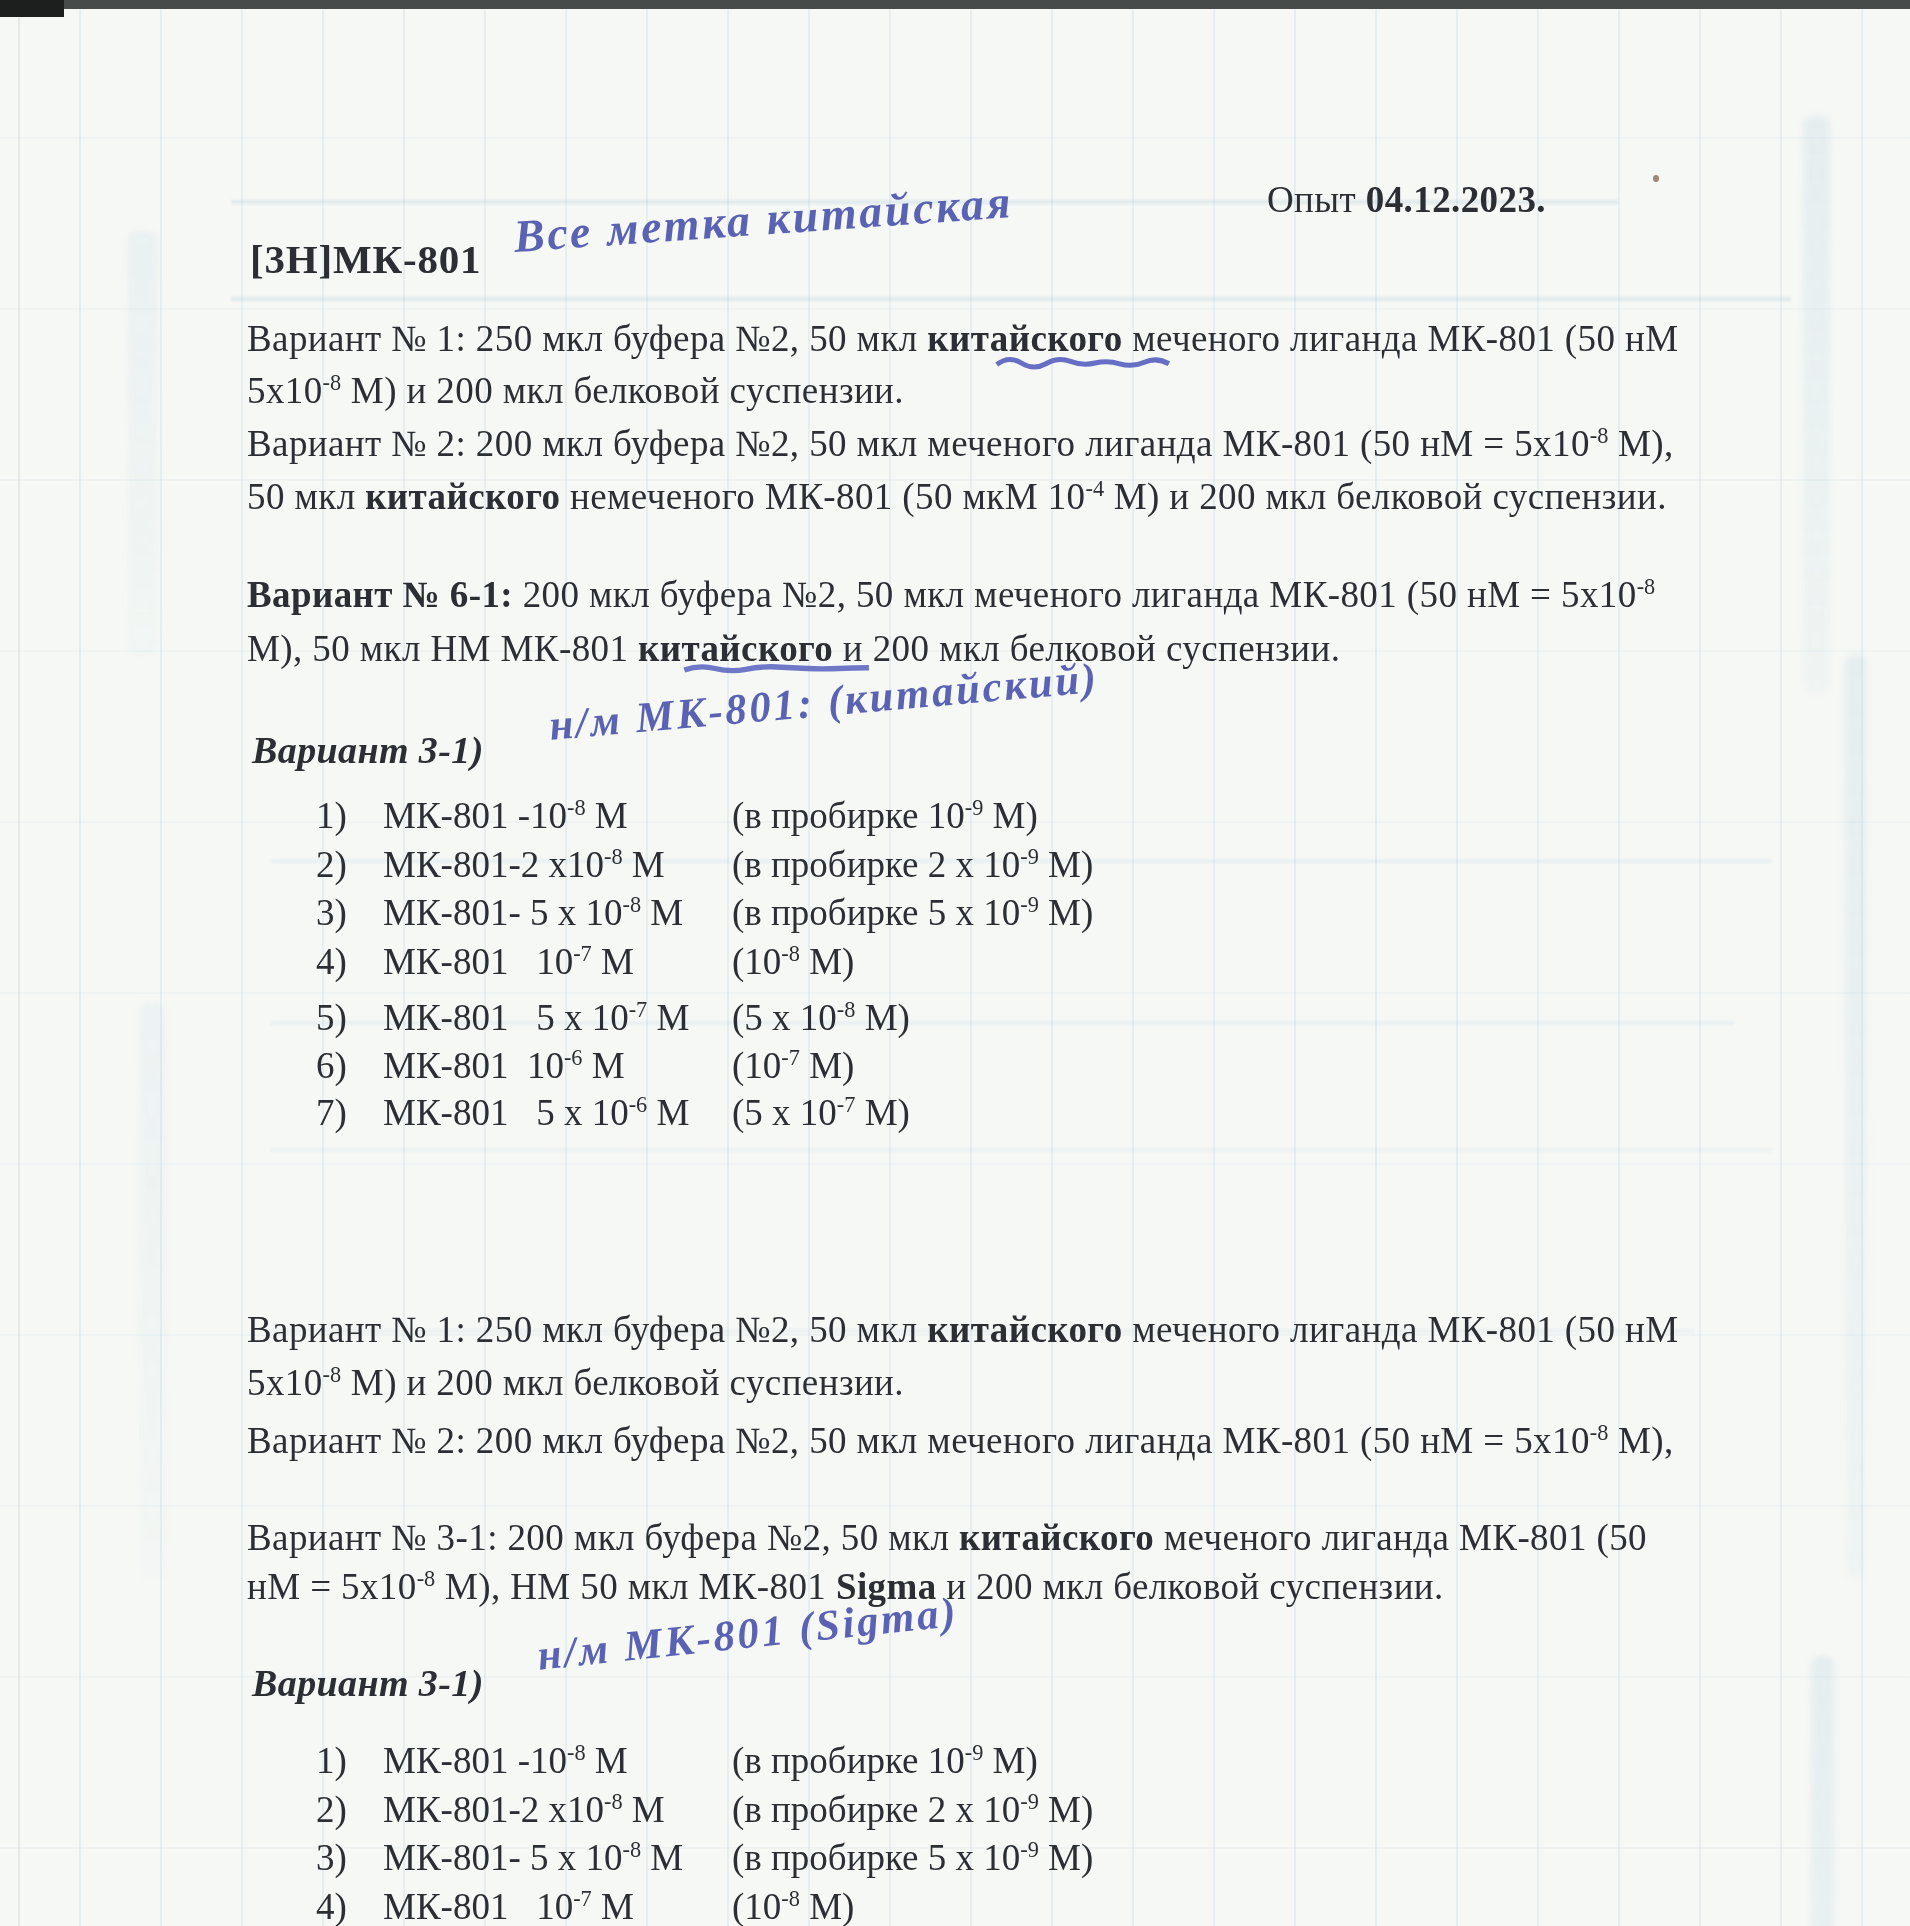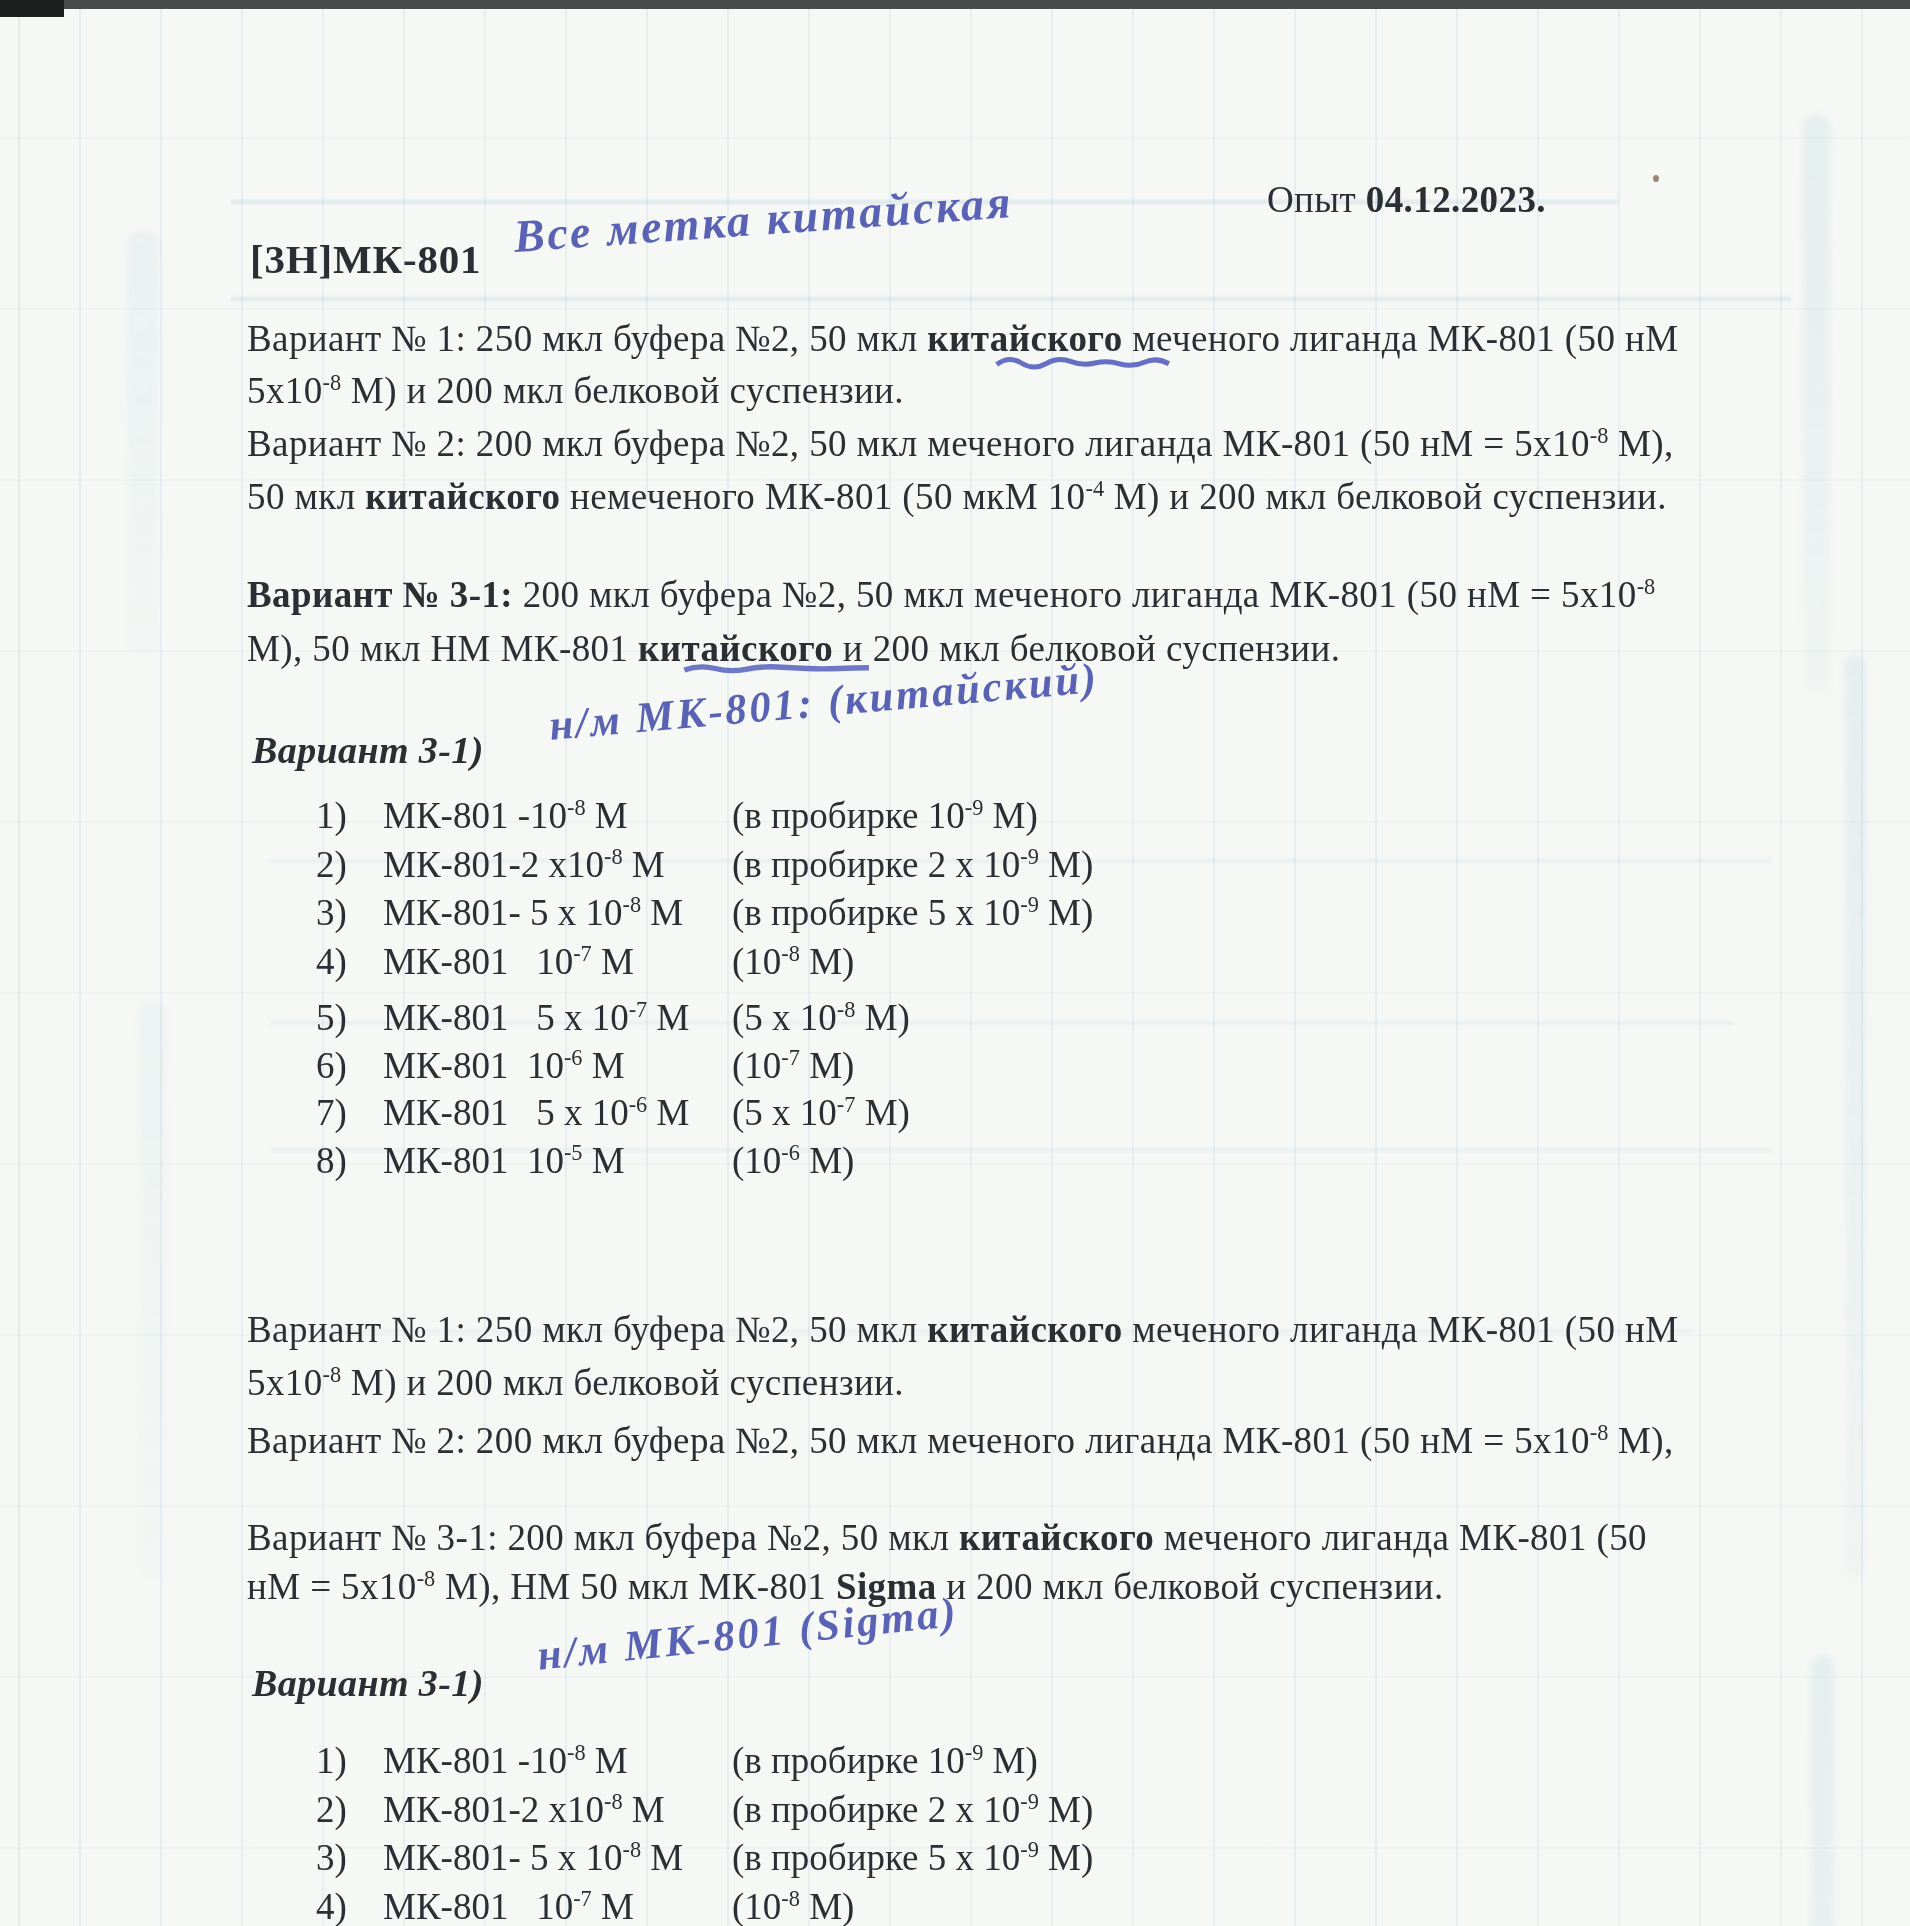--- a/index.html
+++ b/index.html
@@ -74,37 +74,36 @@
   <div class="pl title" style="top:237px;left:250px;"><span class="seg b">[3Н]МК-801</span></div>
   <div class="hw" style="left:512px;top:210px;font-size:46px;transform:rotate(-4deg);"><span class="seg">Все метка китайская</span></div>
 
   <div class="pl" style="top:319px;"><span class="seg i">Вариант</span><span class="seg"> № 1: 250 мкл буфера №2, 50 мкл </span><span class="seg b">китайского</span><span class="seg"> меченого лиганда МК-801 (50 нМ</span></div>
   <div class="pl" style="top:371px;"><span class="seg">5x10</span><sup class="seg">-8</sup><span class="seg"> М) и 200 мкл белковой суспензии.</span></div>
   <svg class="ink" style="left:994px;top:353px;" width="193" height="17.7" viewBox="0 0 500 46">
     <path d="M6 30 q32 -24 64 -4 t64 2 t64 -6 t64 4 t64 2 t64 -4 t64 4" stroke="#4e57bb" stroke-width="13" fill="none" opacity="0.85"></path>
   </svg>
   <div class="pl" style="top:424px;"><span class="seg i">Вариант</span><span class="seg"> № 2: 200 мкл буфера №2, 50 мкл меченого лиганда МК-801 (50 нМ = 5x10</span><sup class="seg">-8</sup><span class="seg"> М),</span></div>
   <div class="pl" style="top:477px;"><span class="seg">50 мкл </span><span class="seg b">китайского</span><span class="seg"> немеченого МК-801 (50 мкМ 10</span><sup class="seg">-4</sup><span class="seg"> М) и 200 мкл белковой суспензии.</span></div>
-  <div class="pl" style="top:575px;"><span class="seg b i">Вариант</span><span class="seg b"> № 3-1:</span><span class="seg"> 200 мкл буфера №2, 50 мкл меченого лиганда МК-801 (50 нМ = 5x10</span><sup class="seg">-8</sup></div>
+  <div class="pl" style="top:575px;"><span class="seg b i">Вариант</span><span class="seg b"> № 6-1:</span><span class="seg"> 200 мкл буфера №2, 50 мкл меченого лиганда МК-801 (50 нМ = 5x10</span><sup class="seg">-8</sup></div>
   <div class="pl" style="top:629px;"><span class="seg">М), 50 мкл НМ МК-801 </span><span class="seg b">китайского</span><span class="seg"> и 200 мкл белковой суспензии.</span></div>
   <svg class="ink" style="left:682px;top:660px;" width="200" height="17" viewBox="0 0 520 44">
     <path d="M6 26 q40 -14 80 -4 t80 2 t80 -6 t80 4 t80 0 t80 -2" stroke="#4e57bb" stroke-width="14" fill="none" opacity="0.8"></path>
   </svg>
 
   <div class="pl vlabel" style="top:730px;left:252px;"><span class="seg b i">Вариант 3-1)</span></div>
   <div class="hw" style="left:547px;top:701px;font-size:43px;transform:rotate(-5deg);"><span class="seg">н/м МК-801: (китайский)</span></div>
 
   <div class="row" style="top:794px;"><span class="num">1)</span><span class="main"><span class="seg">МК-801 -10</span><sup class="seg">-8</sup><span class="seg"> М</span></span><span class="paren"><span class="seg">(в пробирке 10</span><sup class="seg">-9</sup><span class="seg"> М)</span></span></div>
   <div class="row" style="top:843px;"><span class="num">2)</span><span class="main"><span class="seg">МК-801-2 x10</span><sup class="seg">-8</sup><span class="seg"> М</span></span><span class="paren"><span class="seg">(в пробирке 2 x 10</span><sup class="seg">-9</sup><span class="seg"> М)</span></span></div>
   <div class="row" style="top:891px;"><span class="num">3)</span><span class="main"><span class="seg">МК-801- 5 x 10</span><sup class="seg">-8</sup><span class="seg"> М</span></span><span class="paren"><span class="seg">(в пробирке 5 x 10</span><sup class="seg">-9</sup><span class="seg"> М)</span></span></div>
   <div class="row" style="top:940px;"><span class="num">4)</span><span class="main"><span class="seg">МК-801   10</span><sup class="seg">-7</sup><span class="seg"> М</span></span><span class="paren"><span class="seg">(10</span><sup class="seg">-8</sup><span class="seg"> М)</span></span></div>
   <div class="row" style="top:996px;"><span class="num">5)</span><span class="main"><span class="seg">МК-801   5 x 10</span><sup class="seg">-7</sup><span class="seg"> М</span></span><span class="paren"><span class="seg">(5 x 10</span><sup class="seg">-8</sup><span class="seg"> М)</span></span></div>
   <div class="row" style="top:1044px;"><span class="num">6)</span><span class="main"><span class="seg">МК-801  10</span><sup class="seg">-6</sup><span class="seg"> М</span></span><span class="paren"><span class="seg">(10</span><sup class="seg">-7</sup><span class="seg"> М)</span></span></div>
   <div class="row" style="top:1091px;"><span class="num">7)</span><span class="main"><span class="seg">МК-801   5 x 10</span><sup class="seg">-6</sup><span class="seg"> М</span></span><span class="paren"><span class="seg">(5 x 10</span><sup class="seg">-7</sup><span class="seg"> М)</span></span></div>
-  <div class="row" style="top:1139px;"><span class="num">8)</span><span class="main"><span class="seg">МК-801  10</span><sup class="seg">-5</sup><span class="seg"> М</span></span><span class="paren"><span class="seg">(10</span><sup class="seg">-6</sup><span class="seg"> М)</span></span></div>
 
   <div class="pl" style="top:1310px;"><span class="seg i">Вариант</span><span class="seg"> № 1: 250 мкл буфера №2, 50 мкл </span><span class="seg b">китайского</span><span class="seg"> меченого лиганда МК-801 (50 нМ</span></div>
   <div class="pl" style="top:1363px;"><span class="seg">5x10</span><sup class="seg">-8</sup><span class="seg"> М) и 200 мкл белковой суспензии.</span></div>
   <div class="pl" style="top:1421px;"><span class="seg i">Вариант</span><span class="seg"> № 2: 200 мкл буфера №2, 50 мкл меченого лиганда МК-801 (50 нМ = 5x10</span><sup class="seg">-8</sup><span class="seg"> М),</span></div>
   <div class="pl" style="top:1518px;"><span class="seg i">Вариант</span><span class="seg"> № 3-1: 200 мкл буфера №2, 50 мкл </span><span class="seg b">китайского</span><span class="seg"> меченого лиганда МК-801 (50</span></div>
   <div class="pl" style="top:1567px;text-align:right;"><span class="seg">нМ = 5x10</span><sup class="seg">-8</sup><span class="seg"> М), НМ 50 мкл МК-801 </span><span class="seg b">Sigma</span><span class="seg"> и 200 мкл белковой суспензии.</span></div>
 
   <div class="pl vlabel" style="top:1663px;left:252px;"><span class="seg b i">Вариант 3-1)</span></div>
   <div class="hw" style="left:535px;top:1631px;font-size:43px;transform:rotate(-6deg);"><span class="seg">н/м МК-801 (Sigma)</span></div>
 

